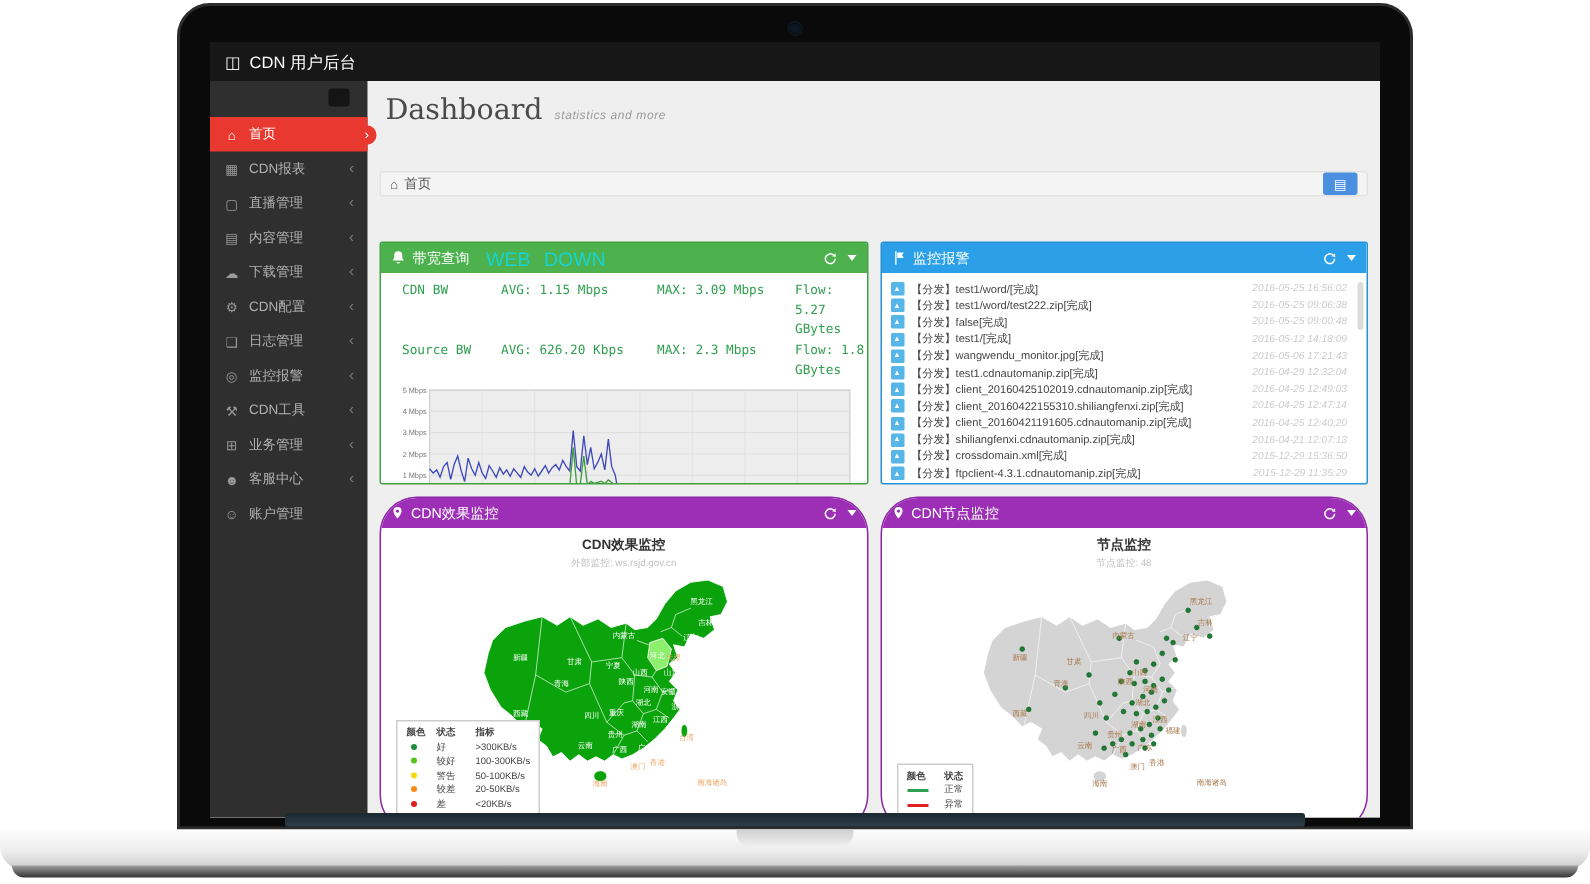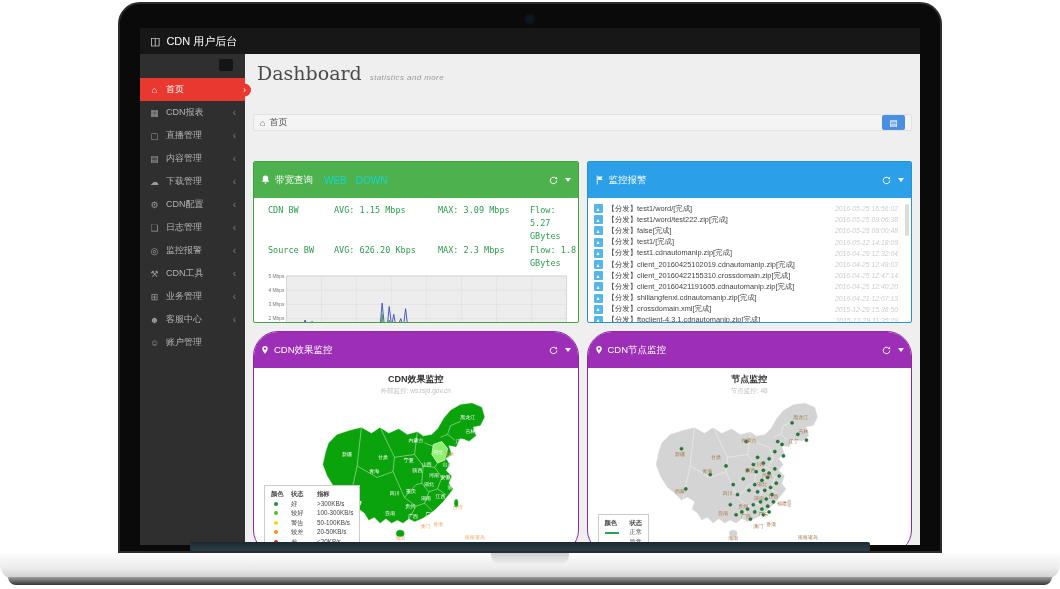--- a/index.html
+++ b/index.html
@@ -43,24 +43,24 @@
   .crumb-btn{margin-left:auto;width:23px;height:15px;background:#4a8fe0;border-radius:2px;color:#fff;font-size:9px;
              display:flex;align-items:center;justify-content:center;cursor:pointer;}
 
   
   .panels{padding:6px 8px;display:grid;grid-template-columns:1fr 1fr;gap:8px;}
   .panel{background:#fff;border:1px solid;border-radius:2px;display:flex;flex-direction:column;overflow:hidden;}
   .panel.h1{height:160px;} .panel.h2{height:222px;border-radius:25px;}
   .panel.green{border-color:#43a143;} .panel.green .ph{background:#4db14d;}
   .panel.blue{border-color:#2593d6;}  .panel.blue  .ph{background:#2ba0e8;}
   .panel.purple{border-color:#8c28a3;}.panel.purple .ph{background:#9c2fb5;}
-  .ph{height:36px;flex:none;color:#fff;display:flex;align-items:center;gap:5px;padding:0 7px;font-size:9.5px;}
+  .ph{height:20px;flex:none;color:#fff;display:flex;align-items:center;gap:5px;padding:0 7px;font-size:9.5px;}
   .phicon svg{display:block;}
   .phlinks{display:flex;gap:9px;margin-left:6px;}
-  .phlinks a{color:#17d4d4;font-size:10px;cursor:pointer;text-decoration:none;}
+  .phlinks a{color:#17d4d4;font-size:13px;cursor:pointer;text-decoration:none;}
   .phtools{margin-left:auto;display:flex;gap:7px;align-items:center;}
   .tool{cursor:pointer;display:flex;align-items:center;}
   .chevdown{width:0;height:0;border-left:3.5px solid transparent;border-right:3.5px solid transparent;border-top:4.5px solid #fff;}
 
   
   .stats{font-family:"DejaVu Sans Mono",monospace;font-size:8.5px;color:#2f9e4f;padding:6px 0 1px 14px;}
   .stats .srow{display:grid;grid-template-columns:66px 104px 92px auto;line-height:1.55;}
   .chartwrap{padding:0 5px;}
 
   
@@ -289,31 +289,36 @@
                       <span class="ttext">【分发】false[完成]</span>
                       <span class="ttime">2016-05-25 09:00:48</span>
                     </div>
                     <div class="task">
                       <span class="tic">▲</span>
                       <span class="ttext">【分发】test1/[完成]</span>
                       <span class="ttime">2016-05-12 14:18:09</span>
                     </div>
                     <div class="task">
                       <span class="tic">▲</span>
+                      <span class="ttext">【分发】wangwendu_monitor.jpg[完成]</span>
+                      <span class="ttime">2016-05-06 17:21:43</span>
+                    </div>
+                    <div class="task">
+                      <span class="tic">▲</span>
                       <span class="ttext">【分发】test1.cdnautomanip.zip[完成]</span>
                       <span class="ttime">2016-04-29 12:32:04</span>
                     </div>
                     <div class="task">
                       <span class="tic">▲</span>
                       <span class="ttext">【分发】client_20160425102019.cdnautomanip.zip[完成]</span>
                       <span class="ttime">2016-04-25 12:49:03</span>
                     </div>
                     <div class="task">
                       <span class="tic">▲</span>
-                      <span class="ttext">【分发】client_20160422155310.crossdomain.zip[完成]</span>
+                      <span class="ttext">【分发】client_20160422155310.shiliangfenxi.zip[完成]</span>
                       <span class="ttime">2016-04-25 12:47:14</span>
                     </div>
                     <div class="task">
                       <span class="tic">▲</span>
                       <span class="ttext">【分发】client_20160421191605.cdnautomanip.zip[完成]</span>
                       <span class="ttime">2016-04-25 12:40:20</span>
                     </div>
                     <div class="task">
                       <span class="tic">▲</span>
                       <span class="ttext">【分发】shiliangfenxi.cdnautomanip.zip[完成]</span>

